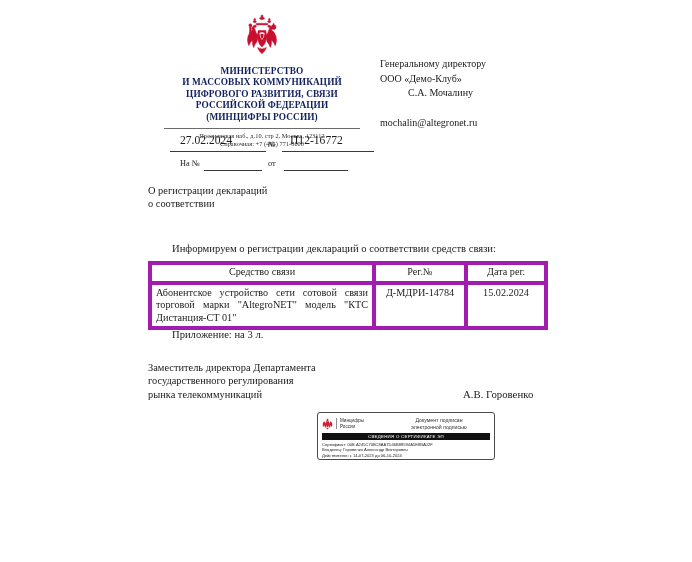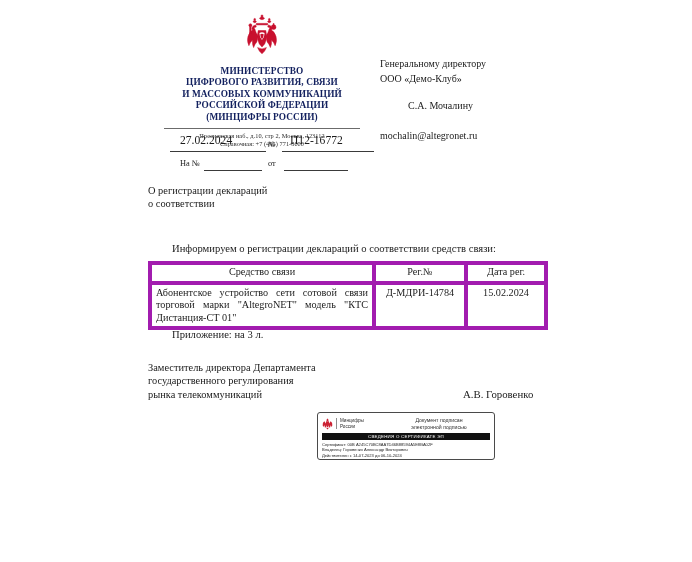--- a/index.html
+++ b/index.html
@@ -144,21 +144,20 @@
     left: 380px;
     top: 57px;
     width: 230px;
     font-size: 10px;
     line-height: 14.6px;
   }
   .addressee .ind { display: block; }
   .addressee .org { display: block; }
   .addressee .person {
     display: block;
-    margin-top: 13px;
     margin-left: 28px;
   }
   .addressee .email {
     display: block;
     margin-top: 15px;
   }
 
   
   .subject {
     position: absolute;
@@ -335,22 +334,22 @@
         <circle cx="10.4" cy="11.2" r="1.5"></circle>
         <circle cx="33.6" cy="13.2" r="2.4"></circle>
         <path d="M33.1 9.6 h1 v2.2 h-1 Z"></path>
       </g>
       <path d="M19.4 19 q2.6 -1.6 5.2 0 q0 4.4 -2.6 7 q-2.6 -2.6 -2.6 -7 Z" fill="#ffffff" stroke="none"></path>
       <path d="M20.3 20.2 q1.7 -1 3.4 0 q0 3.2 -1.7 5.1 q-1.7 -1.9 -1.7 -5.1 Z" fill="#c8102e" stroke="none"></path>
     </svg>
 
     <div class="ministry-name">
       <div>МИНИСТЕРСТВО</div>
+      <div>И МАССОВЫХ КОММУНИКАЦИЙ</div>
       <div>ЦИФРОВОГО РАЗВИТИЯ, СВЯЗИ</div>
-      <div>И МАССОВЫХ КОММУНИКАЦИЙ</div>
       <div>РОССИЙСКОЙ ФЕДЕРАЦИИ</div>
       <div>(МИНЦИФРЫ РОССИИ)</div>
     </div>
 
     <div class="addr-rule"></div>
 
     <div class="addr-line">Пресненская наб., д.10, стр 2, Москва, 123112</div>
     <div class="addr-line">Справочная: +7 (495) 771-8000</div>
   </div>
 

